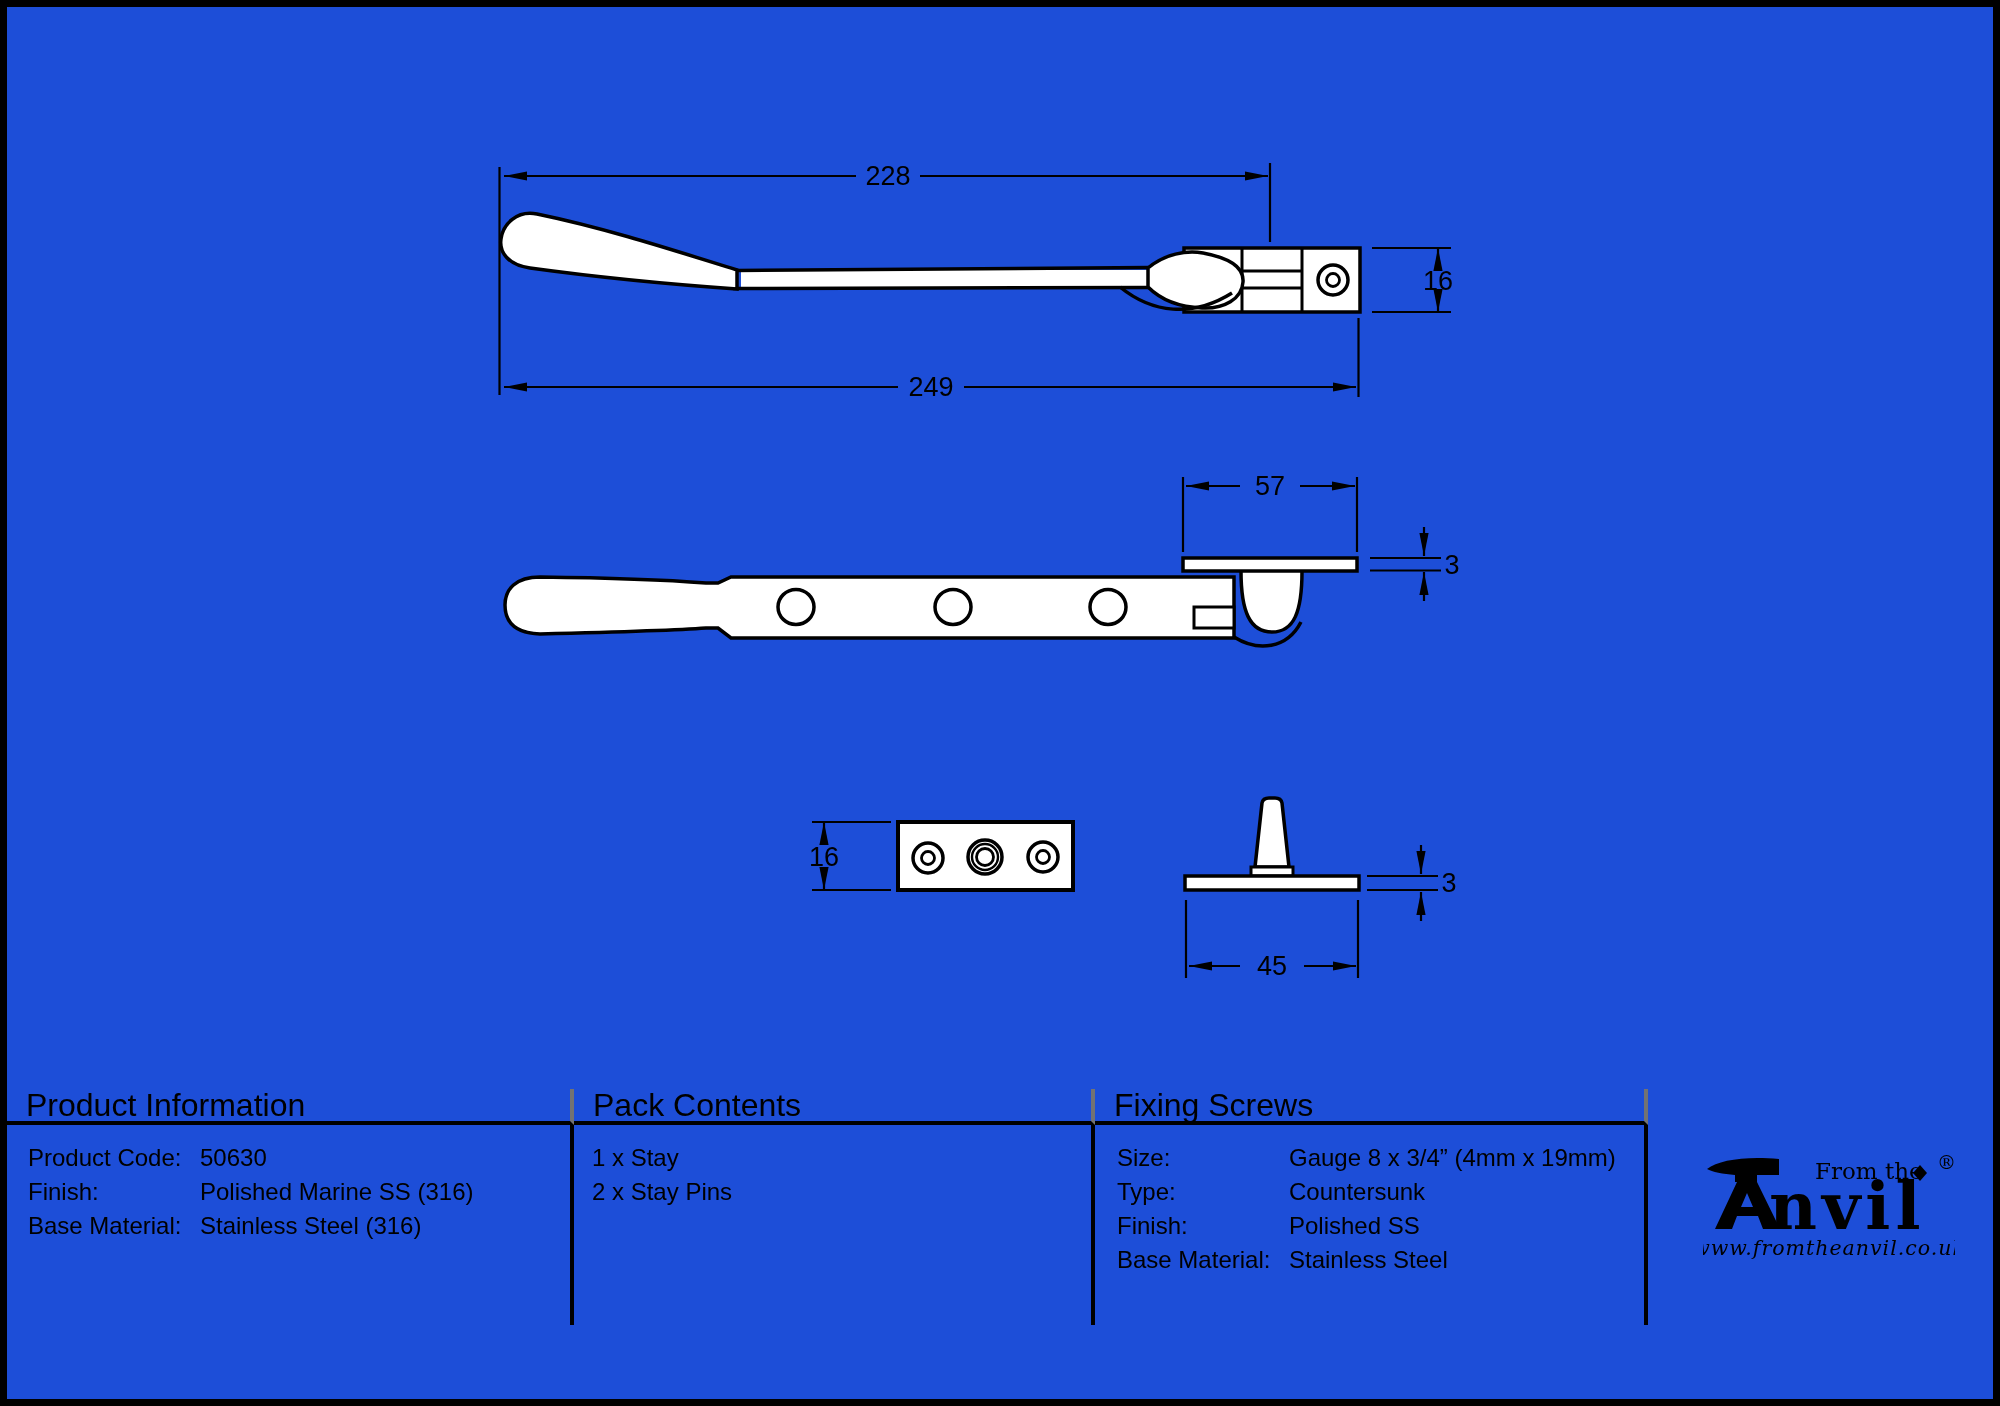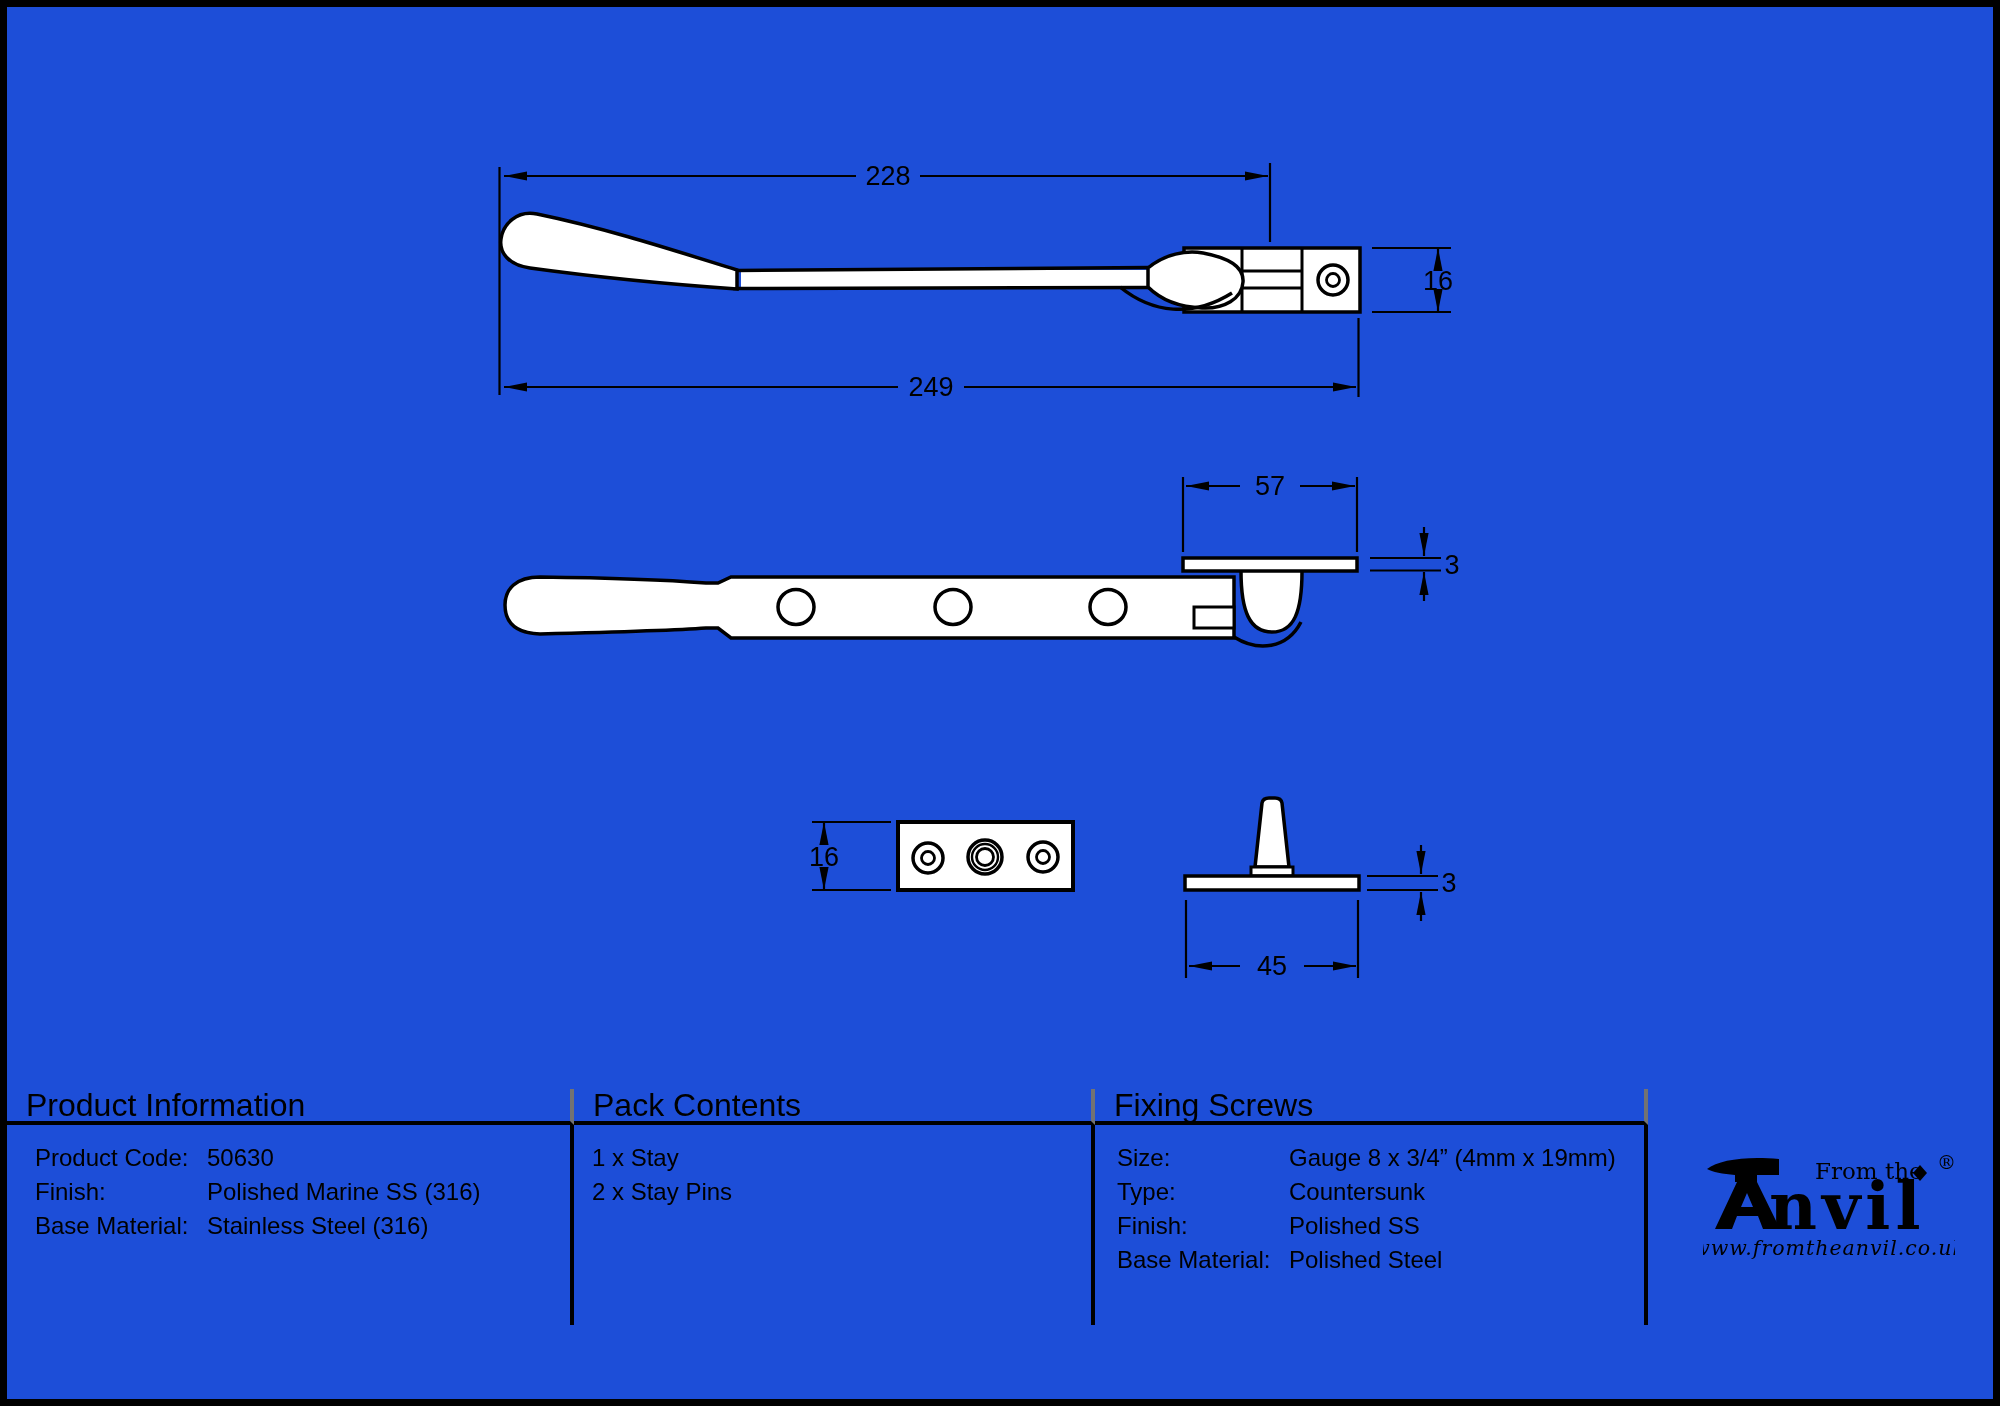--- a/index.html
+++ b/index.html
@@ -11,21 +11,21 @@
   .bottom{position:absolute;left:7px;right:7px;top:1089px;bottom:7px;}
   .note-bar{box-sizing:border-box;height:74px;border-top:4px solid #000;border-bottom:4px solid #000;
             display:flex;align-items:center;padding-left:18px;font-size:24px;}
   .info-grid{display:grid;grid-template-columns:567px 521px 553px 1fr;grid-template-rows:36px 1fr;
              height:calc(100% - 74px);}
   .hcell{box-sizing:border-box;border-right:4px solid #737373;border-bottom:4px solid #000;
          display:flex;align-items:center;padding-left:19px;font-size:32px;}
   .ccell{box-sizing:border-box;border-right:4px solid #000;padding-top:16px;font-size:24px;line-height:34px;}
   .kv{display:flex;}
   .kv .k{flex:0 0 172px;}
-  .pad1{padding-left:28px;}
+  .pad1{padding-left:21px;}
   .pad2{padding-left:18px;}
   .pad3{padding-left:22px;}
   .logo-cell{grid-column:4;grid-row:1 / 3;position:relative;}
   .logo-svg{position:absolute;left:55px;top:62px;}
 </style>
 </head>
 <body>
 
 <div class="page">
 
@@ -197,20 +197,20 @@
         <div class="kv">
           <span class="k">Type:</span>
           <span>Countersunk</span>
         </div>
         <div class="kv">
           <span class="k">Finish:</span>
           <span>Polished SS</span>
         </div>
         <div class="kv">
           <span class="k">Base Material:</span>
-          <span>Polished Steel</span>
+          <span>Stainless Steel</span>
         </div>
       </div>
     </div>
   </div>
 
   <div class="frame"></div>
 </div>
 
 </body></html>

